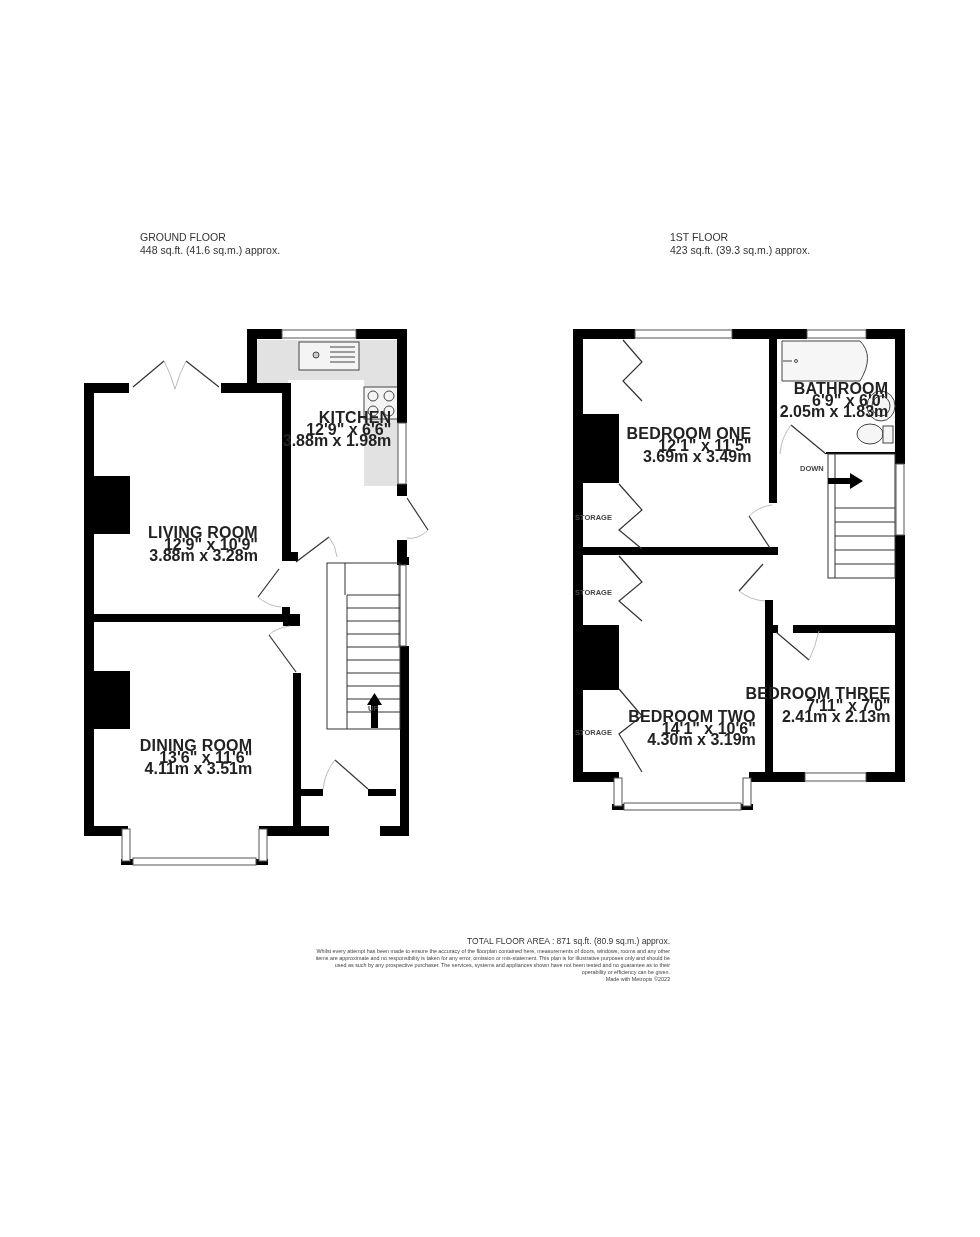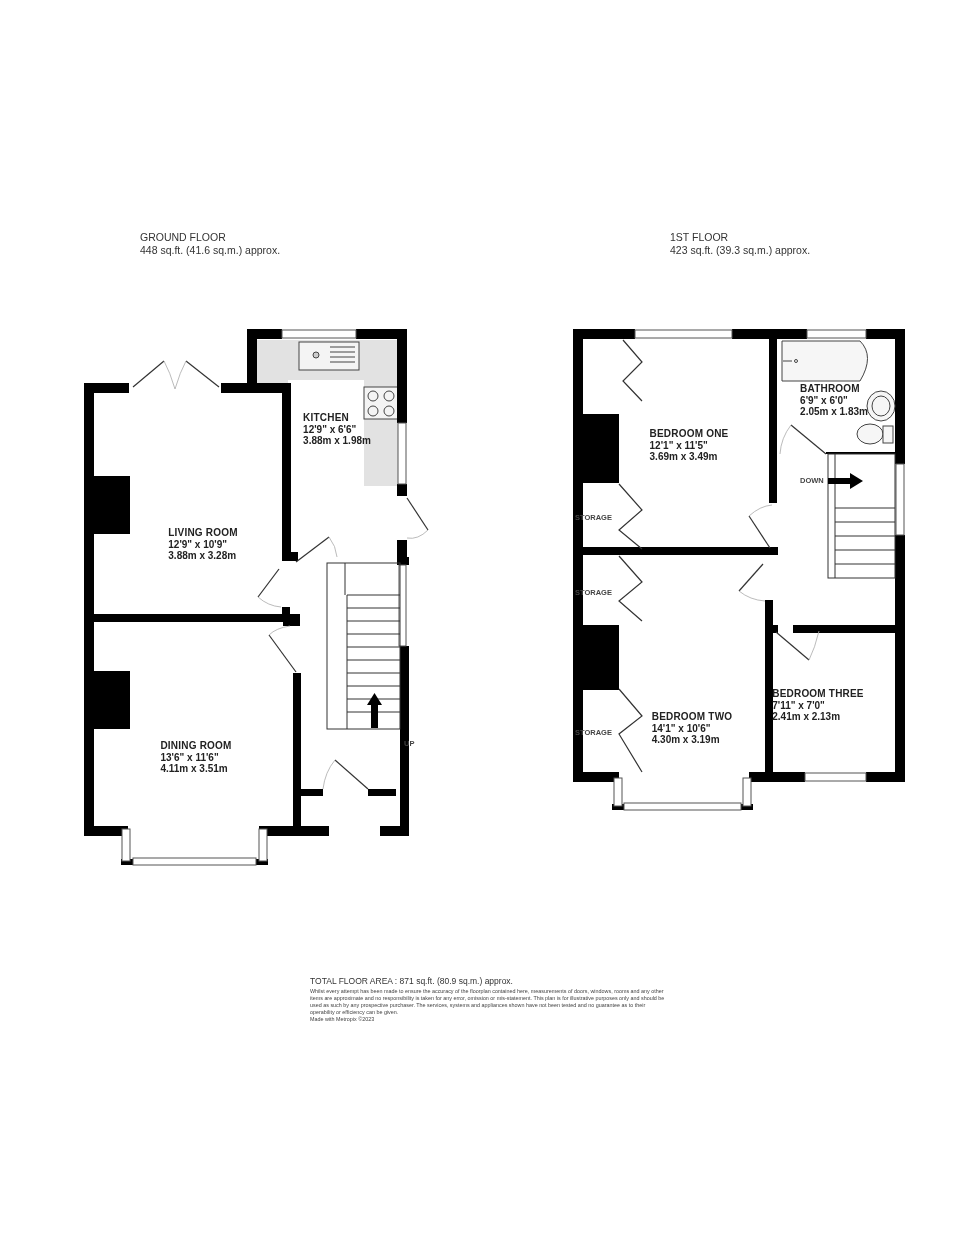--- a/index.html
+++ b/index.html
@@ -2,25 +2,25 @@
 <html><head>
 <meta charset="utf-8">
 <style>
   html, body { margin: 0; padding: 0; background: #ffffff; }
   body { width: 980px; height: 1237px; position: relative; overflow: hidden; font-family: "Liberation Sans", sans-serif; color: #222; }
   .floor-header { position: absolute; text-align: left; font-size: 10.5px; line-height: 13px; color: #333; }
   .floor-header .fh-title { display: block; }
   #gf-header { left: 140px; top: 231px; width: 200px; }
   #ff-header { left: 670px; top: 231px; width: 200px; }
   svg.plan { position: absolute; left: 0; top: 0; }
-  .room-label { position: absolute; text-align: left; font-size: 10px; line-height: 11.5px; color: #222; white-space: nowrap; transform: translateX(-50%); }
+  .room-label { position: absolute; text-align: right; font-size: 16px; line-height: 11.5px; color: #222; white-space: nowrap; transform: translateX(-50%); }
   .room-label .rl-name { font-weight: bold; display: block; letter-spacing: 0.2px; }
   .room-label .rl-dim { display: block; font-weight: bold; }
   .small-label { position: absolute; font-size: 7.5px; color: #444; white-space: nowrap; font-weight: bold; }
-  .footer { position: absolute; left: 310px; top: 976px; width: 360px; text-align: left; color: #333; }
+  .footer { position: absolute; left: 310px; top: 936px; width: 360px; text-align: right; color: #333; }
   .footer .total { font-size: 8.5px; display: block; margin-bottom: 2px; }
   .footer .disclaimer { font-size: 5.4px; line-height: 7px; display: block; color: #444; }
   .footer .made { font-size: 5.4px; line-height: 7px; display: block; color: #444; }
 </style>
 </head>
 <body>
 
 <div class="floor-header" id="gf-header">
   <span class="fh-title">GROUND FLOOR</span>
   <span class="fh-area">448 sq.ft. (41.6 sq.m.) approx.</span>
@@ -248,21 +248,21 @@
 <div class="room-label" style="left:203px; top:527px;">
   <span class="rl-name">LIVING ROOM</span>
   <span class="rl-dim">12'9"  x 10'9"</span>
   <span class="rl-dim">3.88m  x 3.28m</span>
 </div>
 <div class="room-label" style="left:196px; top:740px;">
   <span class="rl-name">DINING ROOM</span>
   <span class="rl-dim">13'6"  x 11'6"</span>
   <span class="rl-dim">4.11m  x 3.51m</span>
 </div>
-<div class="small-label" style="left:368px; top:739px;margin-left:36px;">UP</div>
+<div class="small-label" style="left:368px; top:704px;">UP</div>
 
 <div class="room-label" style="left:834px; top:383px;">
   <span class="rl-name">BATHROOM</span>
   <span class="rl-dim">6'9"  x 6'0"</span>
   <span class="rl-dim">2.05m  x 1.83m</span>
 </div>
 <div class="room-label" style="left:689px; top:428px;">
   <span class="rl-name">BEDROOM ONE</span>
   <span class="rl-dim">12'1"  x 11'5"</span>
   <span class="rl-dim">3.69m  x 3.49m</span>
@@ -270,21 +270,21 @@
 <div class="room-label" style="left:692px; top:711px;">
   <span class="rl-name">BEDROOM TWO</span>
   <span class="rl-dim">14'1"  x 10'6"</span>
   <span class="rl-dim">4.30m  x 3.19m</span>
 </div>
 <div class="room-label" style="left:818px; top:688px;">
   <span class="rl-name">BEDROOM THREE</span>
   <span class="rl-dim">7'11"  x 7'0"</span>
   <span class="rl-dim">2.41m  x 2.13m</span>
 </div>
-<div class="small-label" style="left:800px; top:476px;text-align:right;">DOWN</div>
+<div class="small-label" style="left:800px; top:464px;text-align:right;">DOWN</div>
 <div class="small-label" style="left:575px; top:513px; width:46px; overflow:hidden; direction:rtl; text-align:left;">STORAGE</div>
 <div class="small-label" style="left:575px; top:588px; width:46px; overflow:hidden; direction:rtl; text-align:left;">STORAGE</div>
 <div class="small-label" style="left:575px; top:728px; width:46px; overflow:hidden; direction:rtl; text-align:left;">STORAGE</div>
 
 <div class="footer">
   <span class="total">TOTAL FLOOR AREA : 871 sq.ft. (80.9 sq.m.) approx.</span>
   <span class="disclaimer">Whilst every attempt has been made to ensure the accuracy of the floorplan contained here, measurements of doors, windows, rooms and any other items are approximate and no responsibility is taken for any error, omission or mis-statement. This plan is for illustrative purposes only and should be used as such by any prospective purchaser. The services, systems and appliances shown have not been tested and no guarantee as to their operability or efficiency can be given.</span>
   <span class="made">Made with Metropix ©2023</span>
 </div>
 

